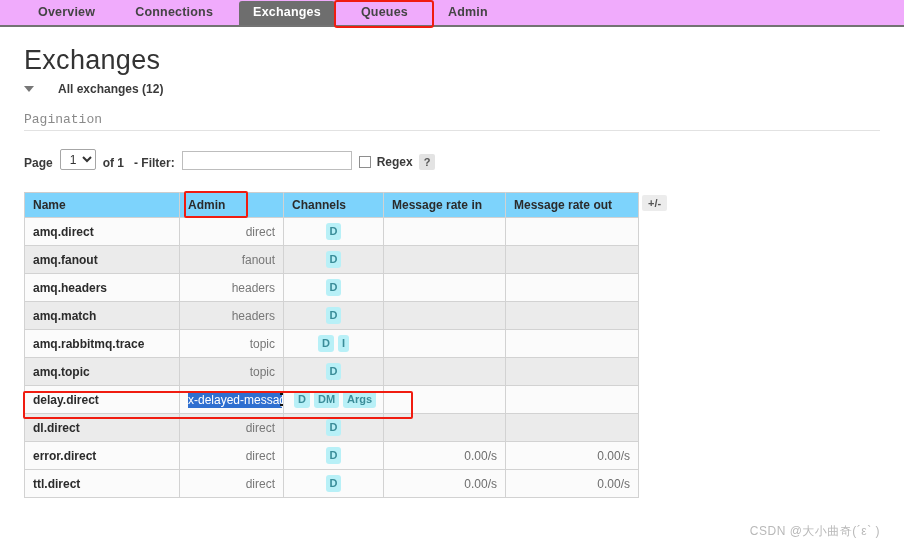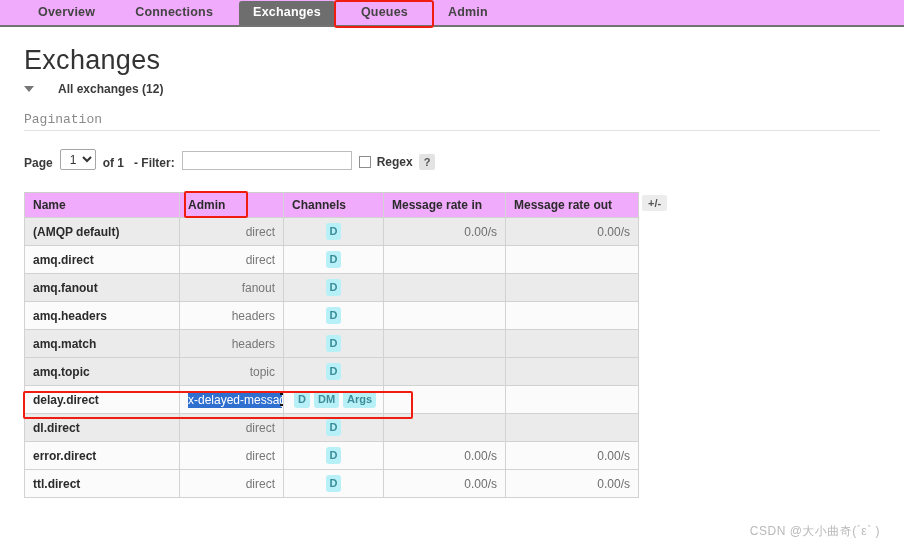--- a/index.html
+++ b/index.html
@@ -177,21 +177,21 @@
   table.exchanges th,
   table.exchanges td {
     border: 1px solid #d2d2d2;
     padding: 5px 8px;
     height: 15px;
     box-sizing: border-box;
     white-space: nowrap;
     overflow: hidden;
   }
   table.exchanges th {
-    background: #f0abfc;
+    background: #7dd3fc;
     text-align: left;
     font-weight: bold;
     color: #2b2b2b;
     font-size: 12px;
     border-top: 1px solid #cdcdcd;
   }
   th.c-name  { width: 155px; }
   th.c-type  { width: 104px; }
   th.c-feat  { width: 100px; text-align: left; font-weight: normal; color: #5d5d5d; }
   th.c-mri   { width: 122px; text-align: right; }
@@ -348,27 +348,20 @@
       <thead>
         <tr>
           <th class="c-name">Name</th>
           <th class="c-type">Admin</th>
           <th class="c-feat">Channels</th>
           <th class="c-mri">Message rate in</th>
           <th class="c-mro">Message rate out</th>
         </tr>
       </thead>
       <tbody id="table-body">
-          <tr class="rowA">
-            <td class="c-name">(AMQP default)</td>
-            <td class="c-type">direct</td>
-            <td class="c-feat"><span class="badge">D</span></td>
-            <td class="c-mri">0.00/s</td>
-            <td class="c-mro">0.00/s</td>
-          </tr>
           <tr class="rowB">
             <td class="c-name">amq.direct</td>
             <td class="c-type">direct</td>
             <td class="c-feat"><span class="badge">D</span></td>
             <td class="c-mri"></td>
             <td class="c-mro"></td>
           </tr>
           <tr class="rowA">
             <td class="c-name">amq.fanout</td>
             <td class="c-type">fanout</td>
@@ -380,20 +373,27 @@
             <td class="c-name">amq.headers</td>
             <td class="c-type">headers</td>
             <td class="c-feat"><span class="badge">D</span></td>
             <td class="c-mri"></td>
             <td class="c-mro"></td>
           </tr>
           <tr class="rowA">
             <td class="c-name">amq.match</td>
             <td class="c-type">headers</td>
             <td class="c-feat"><span class="badge">D</span></td>
+            <td class="c-mri"></td>
+            <td class="c-mro"></td>
+          </tr>
+          <tr class="rowB">
+            <td class="c-name">amq.rabbitmq.trace</td>
+            <td class="c-type">topic</td>
+            <td class="c-feat"><span class="badge">D</span><span class="badge">I</span></td>
             <td class="c-mri"></td>
             <td class="c-mro"></td>
           </tr>
           <tr class="rowA">
             <td class="c-name">amq.topic</td>
             <td class="c-type">topic</td>
             <td class="c-feat"><span class="badge">D</span></td>
             <td class="c-mri"></td>
             <td class="c-mro"></td>
           </tr>

